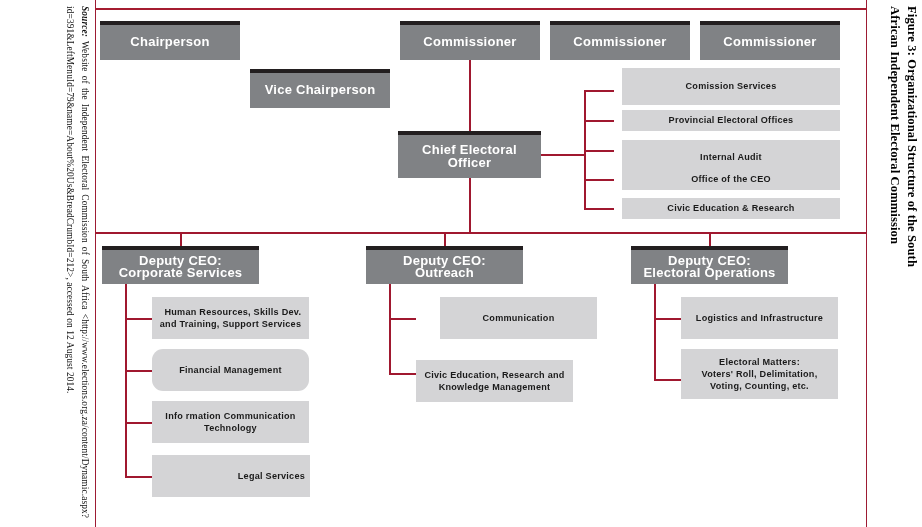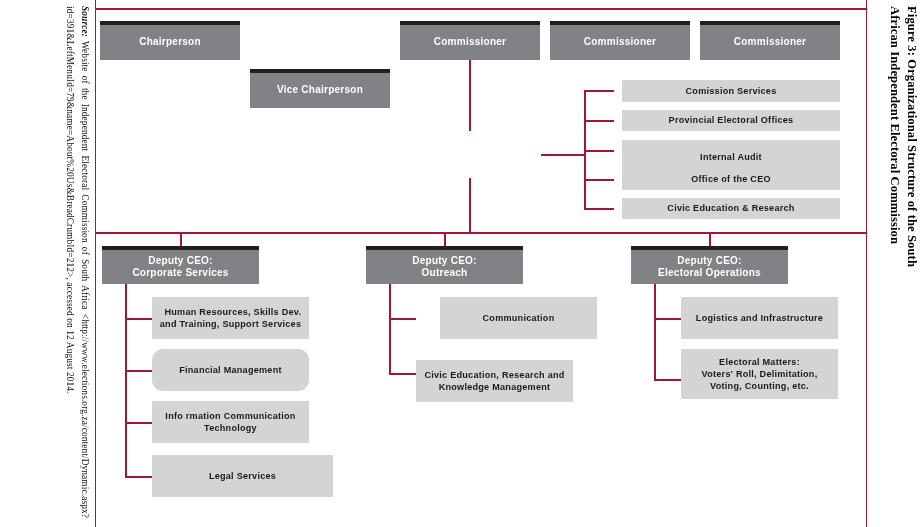--- a/index.html
+++ b/index.html
@@ -36,21 +36,21 @@
 
   
   .ln{position:absolute;background:#a0182f;}
   .lnh{height:1.6px;}
   .lnv{width:1.6px;}
 
   
   .box{position:absolute;box-sizing:border-box;
        display:flex;align-items:center;justify-content:center;
        text-align:center;font-weight:bold;color:#ffffff;
-       font-size:10px;line-height:12.4px;letter-spacing:.25px;
+       font-size:13px;line-height:12.4px;letter-spacing:.25px;
        padding:2px 5px;}
   .dark{background:#808285;border-top:4px solid #231f20;}
   .light{background:#d4d4d6;color:#1a1a1a;border-top:0;
          font-size:9.1px;line-height:12.2px;}
   .box span{display:block;white-space:pre-line;}
 </style>
 </head>
 <body>
 
 <div id="page">
@@ -78,31 +78,34 @@
   <div class="box dark" style="left:550px;top:21px;width:140px;height:39px;">
     <span>Commissioner</span>
     </div>
 
   <div class="box dark" style="left:700px;top:21px;width:140px;height:39px;">
     <span>Commissioner</span>
     </div>
 
   <div class="ln lnv" style="left:469px;top:60px;height:71px;"></div>
 
+  <div class="box dark" style="left:398px;top:131px;width:143px;height:47px;">
+    <span>Chief Electoral Officer</span>
+    </div>
 
   <div class="ln lnh" style="left:541px;top:154px;width:44px;"></div>
   <div class="ln lnv" style="left:584px;top:90px;height:119px;"></div>
 
   <div class="ln lnh" style="left:584px;top:90px;width:30px;"></div>
   <div class="ln lnh" style="left:584px;top:120px;width:30px;"></div>
   <div class="ln lnh" style="left:584px;top:150px;width:30px;"></div>
   <div class="ln lnh" style="left:584px;top:179px;width:30px;"></div>
   <div class="ln lnh" style="left:584px;top:208px;width:30px;"></div>
 
-  <div class="box light" style="left:622px;top:80px;width:218px;height:22px;">
+  <div class="box light" style="left:622px;top:68px;width:218px;height:37px;">
     <span>Comission Services</span>
     </div>
 
   <div class="box light" style="left:622px;top:110px;width:218px;height:21px;">
     <span>Provincial Electoral Offices</span>
     </div>
 
   <div class="box light" style="left:622px;top:140px;width:218px;height:34px;">
     <span>Internal Audit</span>
     </div>
@@ -151,21 +154,21 @@
 
   <div class="box light" style="left:152px;top:349px;width:157px;height:42px;border-radius:11px;">
     <span>Financial Management</span>
     </div>
 
   <div class="box light" style="left:152px;top:401px;width:157px;height:42px;">
     <span>Info rmation Communication
 Technology</span>
     </div>
 
-  <div class="box light" style="left:152px;top:455px;width:181px;height:42px;">
+  <div class="box light" style="left:152px;top:455px;width:158px;height:42px;justify-content:flex-end;">
     <span>Legal Services</span>
     </div>
 
   <div class="ln lnv" style="left:389px;top:284px;height:90px;"></div>
 
   <div class="ln lnh" style="left:389px;top:318px;width:27px;"></div>
   <div class="ln lnh" style="left:389px;top:373px;width:27px;"></div>
 
   <div class="box light" style="left:440px;top:297px;width:157px;height:42px;">
     <span>Communication</span>

